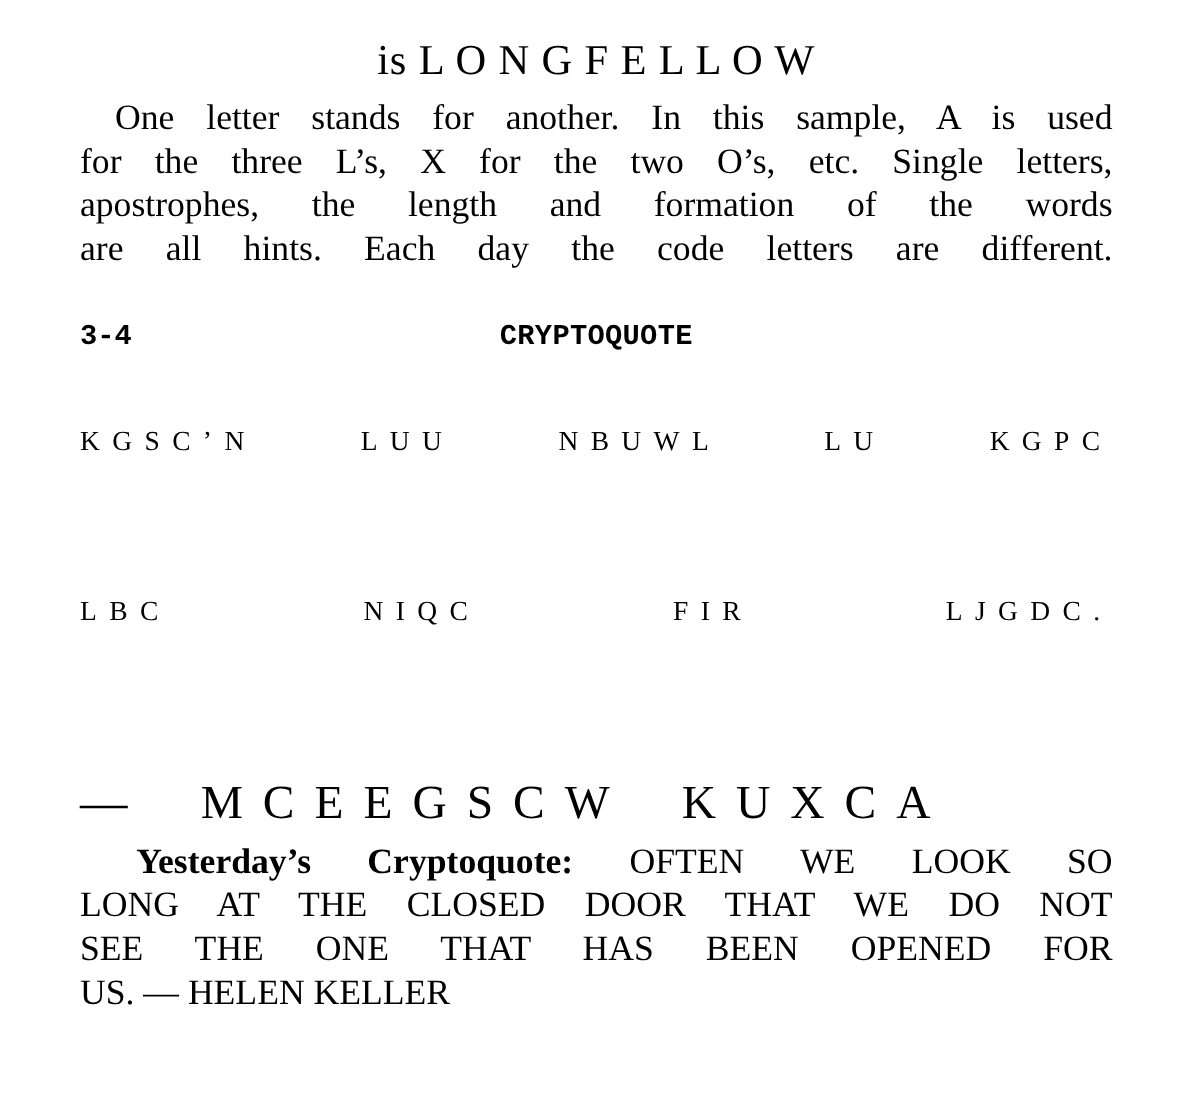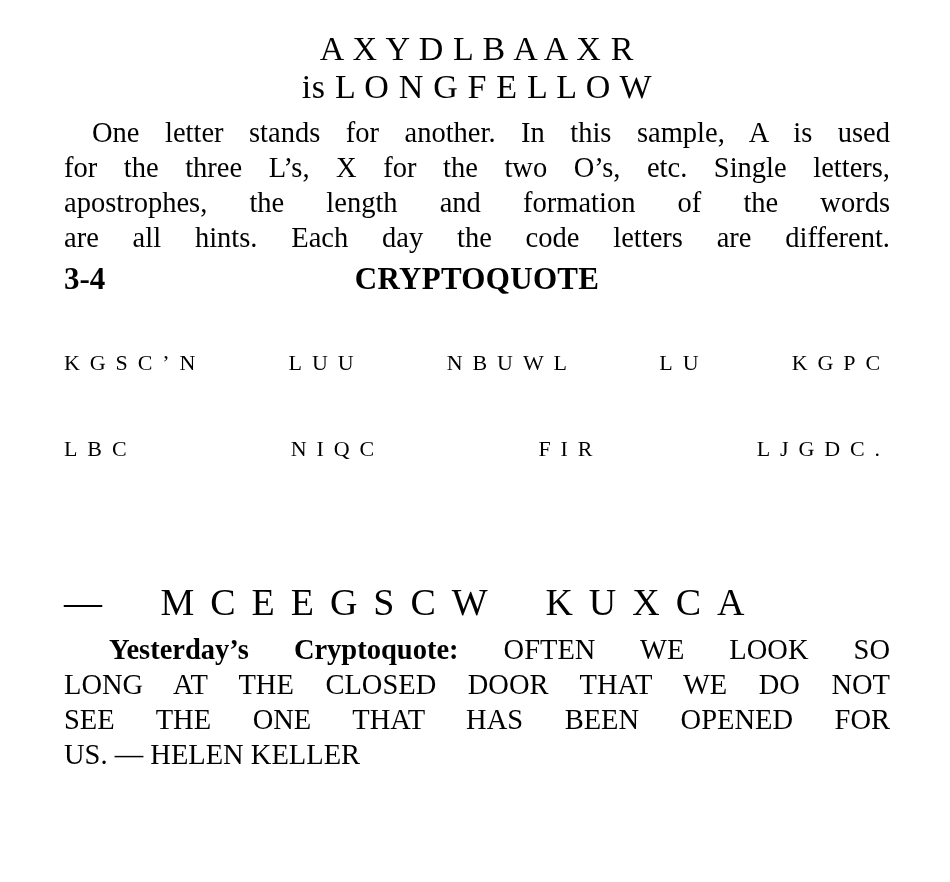--- a/index.html
+++ b/index.html
@@ -37,46 +37,47 @@
   .iline {
     text-align: justify;
     text-align-last: justify;
   }
   .iline.indent {
     text-indent: 28px;
   }
   
   .header-row {
     position: relative;
-    margin-top: 4px;
+    margin-top: 32px;
     height: 40px;
     font-weight: bold;
-    font-size: 31px;
+    font-size: 23px;
     line-height: 40px;
+    font-family: Liberation Mono, monospace;
   }
   .header-date {
     position: absolute;
     left: 0;
     top: 0;
   }
   .header-title {
     display: block;
     text-align: center;
     letter-spacing: 0.01em;
   }
   
   .cipher {
     font-size: 22px;
     line-height: 40px;
     letter-spacing: 0.45em;
     text-align: justify;
     text-align-last: justify;
   }
   .cipher1 { margin-top: 44px; }
-  .cipher2 { margin-top: 46px; }
+  .cipher2 { margin-top: 96px; }
   
   .attribution {
     margin-top: 113px;
     font-size: 38px;
     line-height: 40px;
     letter-spacing: 0.42em;
     word-spacing: 0.45em;
     text-align: left;
   }
   
@@ -94,21 +95,20 @@
     text-align: left;
     text-align-last: left;
   }
   .solution-label { font-weight: bold; }
 </style>
 </head>
 <body>
 
 <div class="page">
 
-  <div class="sample-line">A X Y D L B A A X R</div>
 
   <div class="sample-line">is L O N G F E L L O W</div>
 
   <div class="instructions">
     <div class="iline indent">One letter stands for another. In this sample, A is used</div>
     <div class="iline">for the three L’s, X for the two O’s, etc. Single letters,</div>
     <div class="iline">apostrophes, the length and formation of the words</div>
     <div class="iline">are all hints. Each day the code letters are different.</div>
   </div>
 

